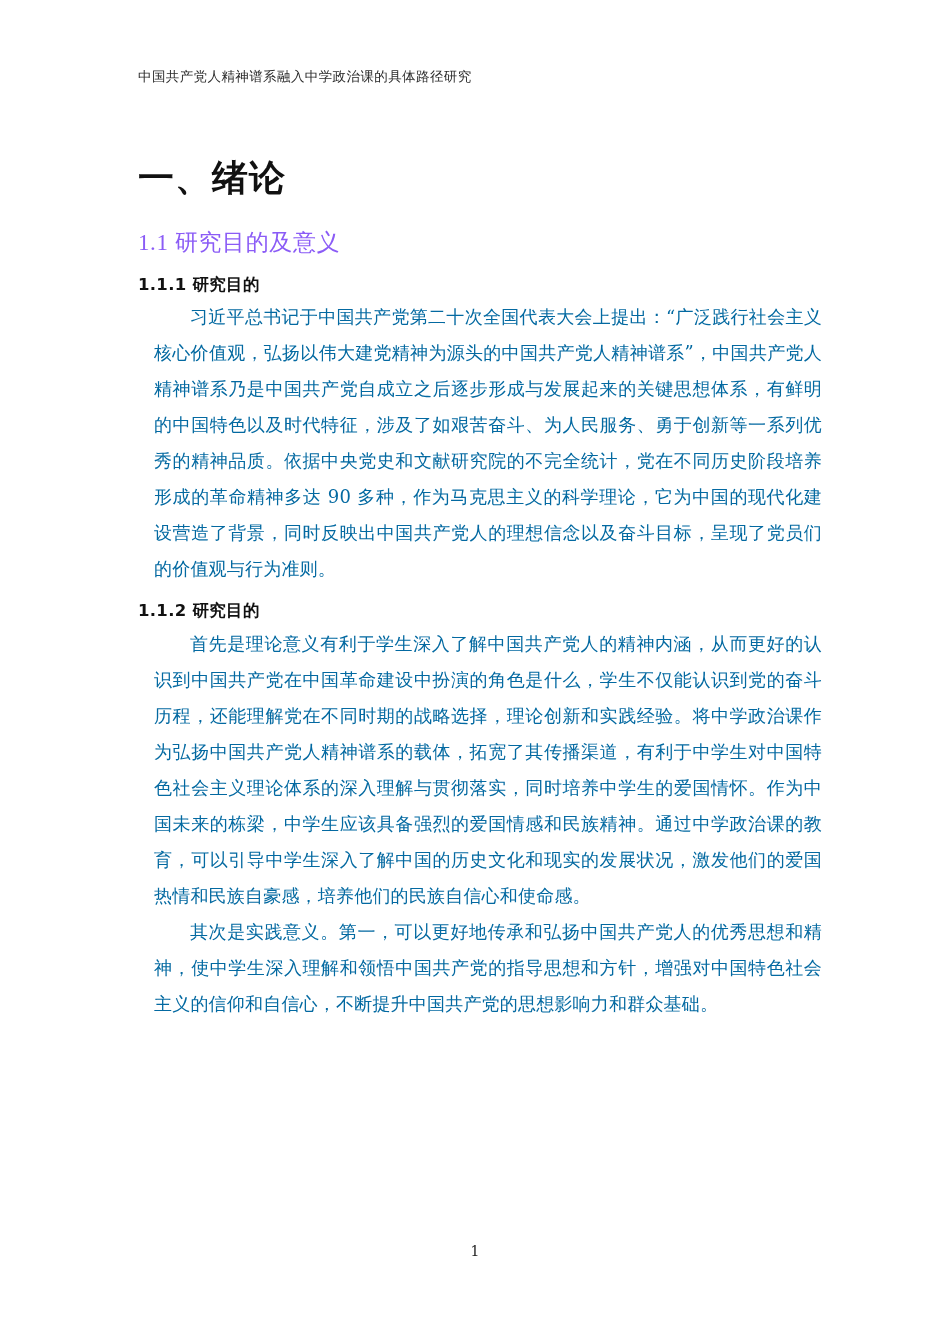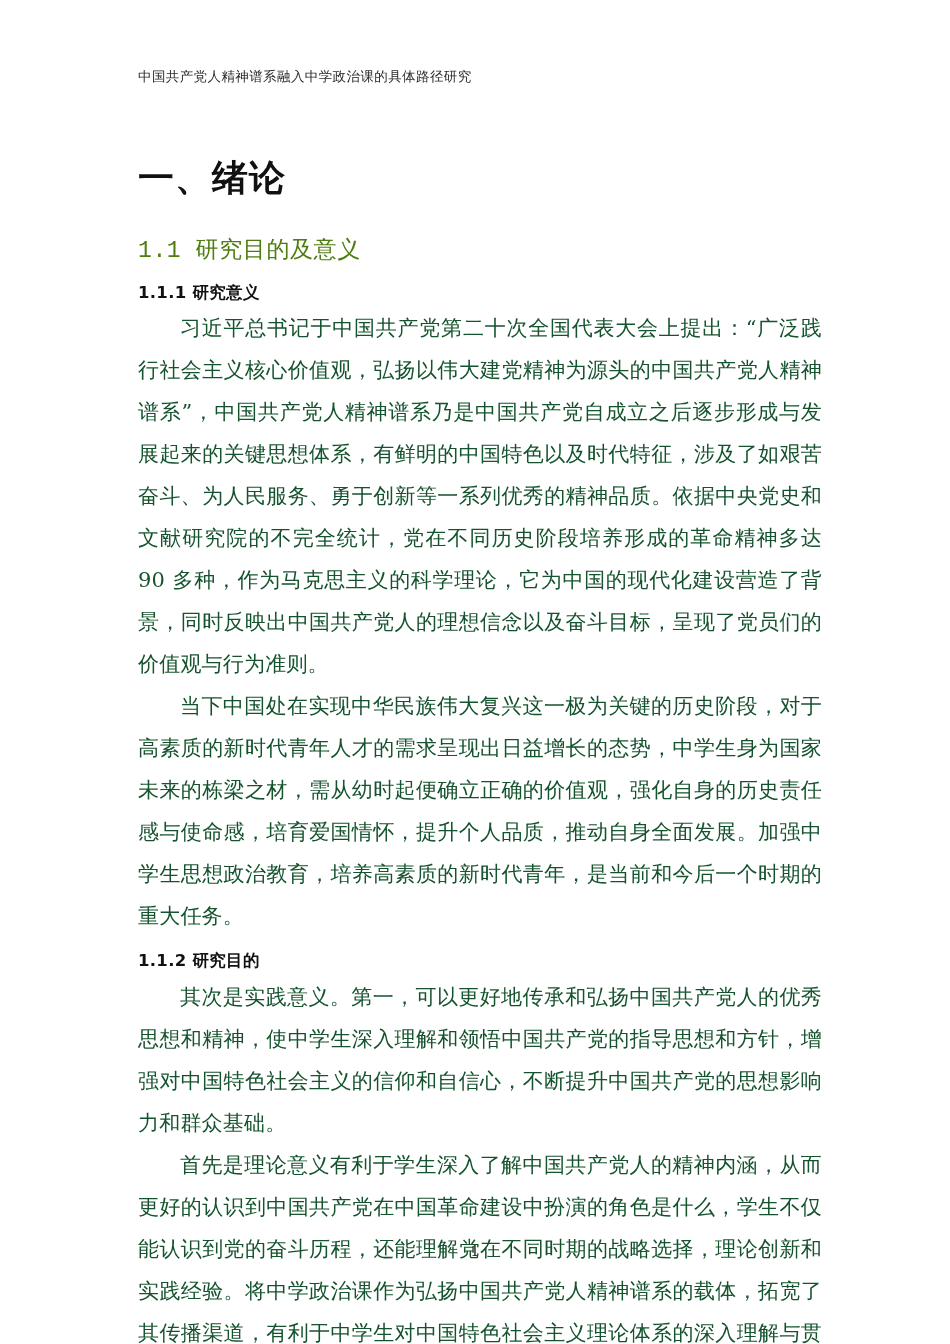--- a/index.html
+++ b/index.html
@@ -35,46 +35,46 @@
   .h1 {
     font-family: "DejaVu Serif", "Liberation Serif", serif;
     font-weight: bold;
     font-size: 36px;
     color: #111111;
     margin: 0 0 6px 0;
     letter-spacing: 1px;
     line-height: 1.5;
   }
   .h2 {
-    font-family: Liberation Mono, monospace;
+    font-family: Liberation Serif, serif;
     font-weight: normal;
     font-size: 23px;
-    color: #4d7c0f;
-    margin: 30px 0 10px 0;
+    color: #8b5cf6;
+    margin: 22px 0 10px 0;
     letter-spacing: 0.6px;
     line-height: 1.5;
   }
   .h3 {
     font-family: "DejaVu Sans", "Liberation Sans", sans-serif;
     font-weight: bold;
     font-size: 16.5px;
     color: #111111;
     margin: 12px 0 2px 0;
     letter-spacing: 0.3px;
     line-height: 1.5;
   }
   .para {
     font-family: "DejaVu Serif", "Liberation Serif", serif;
-    font-size: 21px;
-    color: #14532d;
+    font-size: 18px;
+    color: #0369a1;
     line-height: 2.0;
     text-align: justify;
     text-justify: inter-ideograph;
     text-indent: 2em;
-    margin: 0 0 0 0;
+    margin: 0 0 0 16px;
     letter-spacing: 0.2px;
   }
   .para + .para { margin-top: 0; }
   .footer {
     position: absolute;
     left: 0;
     top: 1243px;
     width: 950px;
     text-align: center;
     font-family: "DejaVu Serif", "Liberation Serif", serif;
@@ -88,25 +88,24 @@
 <div class="page">
 
   <div class="header">中国共产党人精神谱系融入中学政治课的具体路径研究</div>
 
   <div class="content">
 
     <h1 class="h1">一、绪论</h1>
 
     <h2 class="h2">1.1 研究目的及意义</h2>
 
-    <h3 class="h3">1.1.1 研究意义</h3>
+    <h3 class="h3">1.1.1 研究目的</h3>
     <p class="para">习近平总书记于中国共产党第二十次全国代表大会上提出：“广泛践行社会主义核心价值观，弘扬以伟大建党精神为源头的中国共产党人精神谱系”，中国共产党人精神谱系乃是中国共产党自成立之后逐步形成与发展起来的关键思想体系，有鲜明的中国特色以及时代特征，涉及了如艰苦奋斗、为人民服务、勇于创新等一系列优秀的精神品质。依据中央党史和文献研究院的不完全统计，党在不同历史阶段培养形成的革命精神多达 90 多种，作为马克思主义的科学理论，它为中国的现代化建设营造了背景，同时反映出中国共产党人的理想信念以及奋斗目标，呈现了党员们的价值观与行为准则。</p>
-    <p class="para">当下中国处在实现中华民族伟大复兴这一极为关键的历史阶段，对于高素质的新时代青年人才的需求呈现出日益增长的态势，中学生身为国家未来的栋梁之材，需从幼时起便确立正确的价值观，强化自身的历史责任感与使命感，培育爱国情怀，提升个人品质，推动自身全面发展。加强中学生思想政治教育，培养高素质的新时代青年，是当前和今后一个时期的重大任务。</p>
 
     <h3 class="h3">1.1.2 研究目的</h3>
+    <p class="para">首先是理论意义有利于学生深入了解中国共产党人的精神内涵，从而更好的认识到中国共产党在中国革命建设中扮演的角色是什么，学生不仅能认识到党的奋斗历程，还能理解党在不同时期的战略选择，理论创新和实践经验。将中学政治课作为弘扬中国共产党人精神谱系的载体，拓宽了其传播渠道，有利于中学生对中国特色社会主义理论体系的深入理解与贯彻落实，同时培养中学生的爱国情怀。作为中国未来的栋梁，中学生应该具备强烈的爱国情感和民族精神。通过中学政治课的教育，可以引导中学生深入了解中国的历史文化和现实的发展状况，激发他们的爱国热情和民族自豪感，培养他们的民族自信心和使命感。</p>
     <p class="para">其次是实践意义。第一，可以更好地传承和弘扬中国共产党人的优秀思想和精神，使中学生深入理解和领悟中国共产党的指导思想和方针，增强对中国特色社会主义的信仰和自信心，不断提升中国共产党的思想影响力和群众基础。</p>
-    <p class="para">首先是理论意义有利于学生深入了解中国共产党人的精神内涵，从而更好的认识到中国共产党在中国革命建设中扮演的角色是什么，学生不仅能认识到党的奋斗历程，还能理解党在不同时期的战略选择，理论创新和实践经验。将中学政治课作为弘扬中国共产党人精神谱系的载体，拓宽了其传播渠道，有利于中学生对中国特色社会主义理论体系的深入理解与贯彻落实，同时培养中学生的爱国情怀。作为中国未来的栋梁，中学生应该具备强烈的爱国情感和民族精神。通过中学政治课的教育，可以引导中学生深入了解中国的历史文化和现实的发展状况，激发他们的爱国热情和民族自豪感，培养他们的民族自信心和使命感。</p>
 
   </div>
 
   <div class="footer">1</div>
 
 </div>
 
 </body></html>

